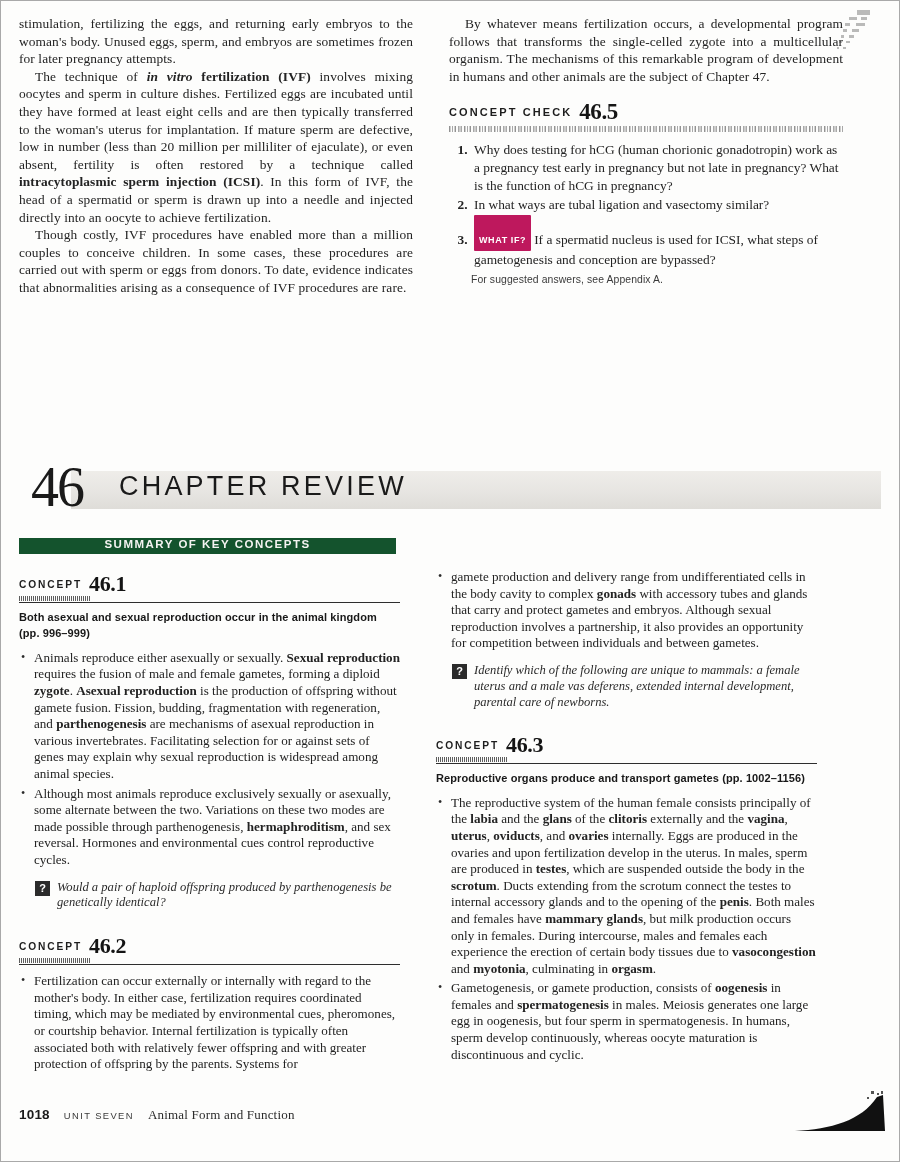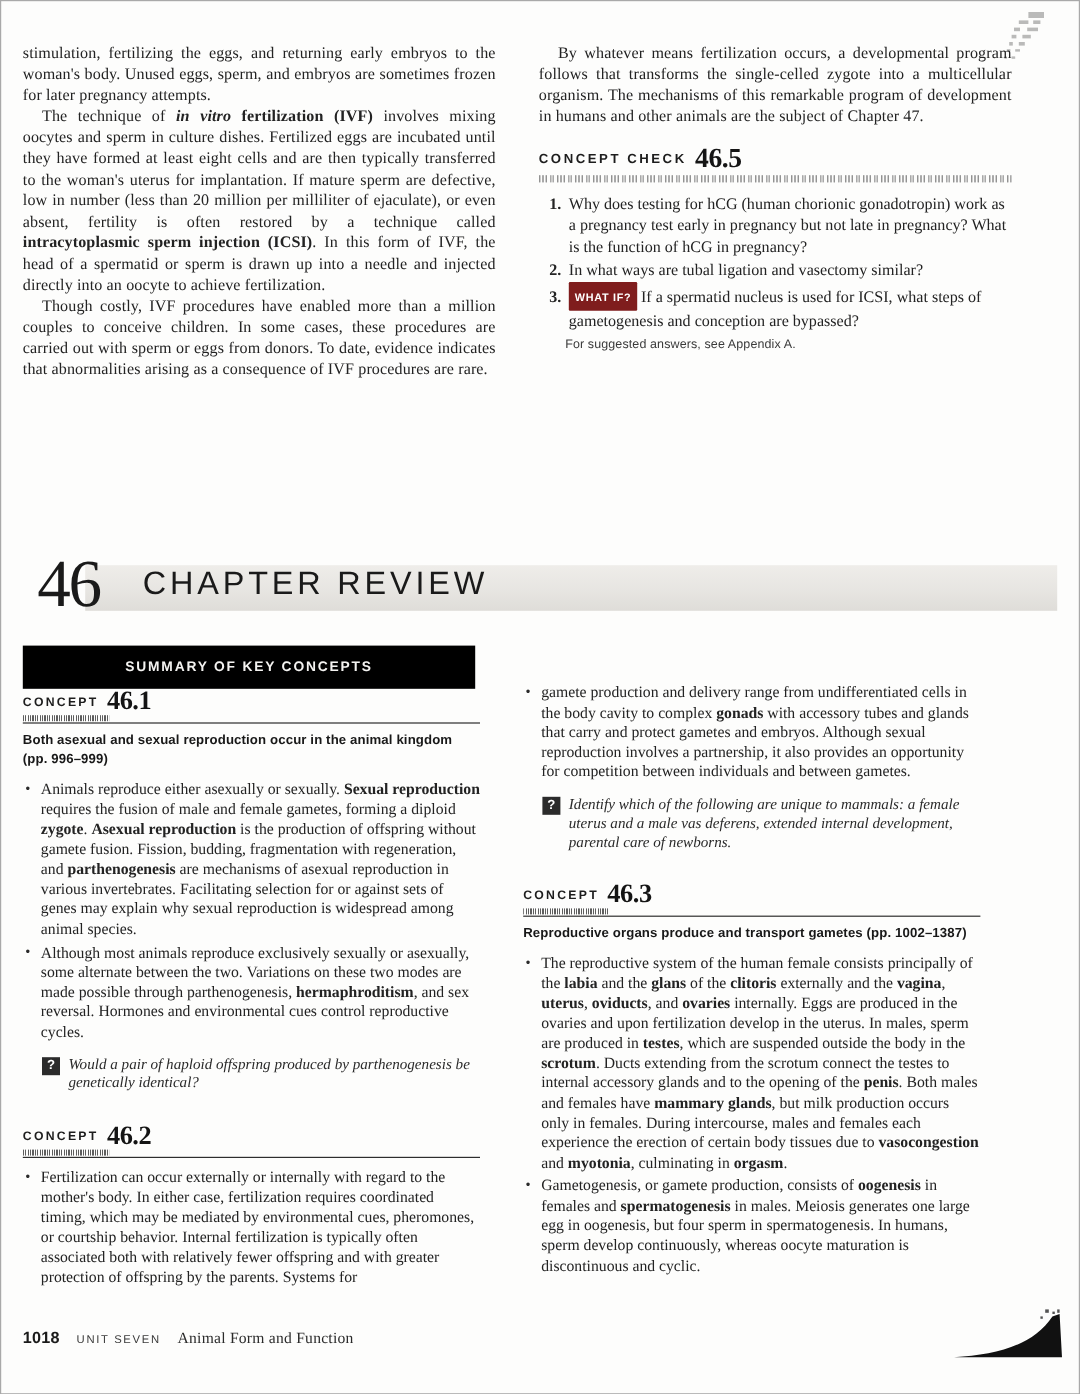--- a/index.html
+++ b/index.html
@@ -31,21 +31,21 @@
   .scan-artifact-br {
     position: absolute;
     bottom: 22px; right: 8px;
     width: 100px; height: 48px;
     pointer-events: none;
   }
 
   
   .top-cols {
     position: absolute;
-    top: 34px;
+    top: 14px;
     left: 18px;
     right: 18px;
     display: flex;
     gap: 36px;
   }
   .col { width: 394px; }
 
   p.body {
     margin: 0 0 0 0;
     font-size: 13.4px;
@@ -102,27 +102,27 @@
     padding-left: 22px;
     font-size: 13.4px;
     line-height: 17.8px;
     color: #232323;
   }
   ol.cc-list li { margin-bottom: 1px; padding-left: 3px; }
   ol.cc-list li::marker { font-weight: bold; }
 
   .whatif-badge {
     display: inline-block;
-    background: #7f1d1d;
+    background: #be185d;
     color: #ffffff;
     font-family: "Liberation Sans", sans-serif;
     font-size: 9px;
     font-weight: bold;
     letter-spacing: .6px;
-    padding: 5px 5px 2px 5px;
+    padding: 17px 5px 2px 5px;
     margin-right: 3px;
     vertical-align: 1px;
     border-radius: 1px;
   }
 
   .cc-footnote {
     margin: 5px 0 0 22px;
     font-family: "Liberation Sans", sans-serif;
     font-size: 10.4px;
     color: #3a3a3a;
@@ -162,24 +162,23 @@
     letter-spacing: 3.2px;
     color: #1a1a1a;
   }
 
   
   .summary-bar {
     position: absolute;
     left: 18px;
     top: 537px;
     width: 377px;
-    height: 36px;
-    background: #000000;
+    height: 16px;
+    background: #14532d;
     display: flex;
-    align-items: center;
     justify-content: center;
     box-shadow: 0 0 0 0 #000;
   }
   .summary-bar span {
     font-family: "Liberation Sans", sans-serif;
     font-size: 11.5px;
     font-weight: bold;
     letter-spacing: 1.5px;
     color: #f4f3f1;
   }
@@ -427,21 +426,21 @@
         <span class="q-icon">?</span>
         <span>Identify which of the following are unique to mammals: a female uterus and a male vas deferens, extended internal development, parental care of newborns.</span>
       </div>
 
       <div class="concept-head spaced">
         <div class="ch-row">
           <span class="ch-label">CONCEPT</span><span class="ch-num">46.3</span>
         </div>
         <div class="ch-underline"></div>
       </div>
-      <div class="concept-title">Reproductive organs produce and transport gametes (pp. 1002–1387)</div>
+      <div class="concept-title">Reproductive organs produce and transport gametes (pp. 1002–1156)</div>
       <ul class="bullets">
         <li>The reproductive system of the human female consists principally of the <b>labia</b> and the <b>glans</b> of the <b>clitoris</b> externally and the <b>vagina</b>, <b>uterus</b>, <b>oviducts</b>, and <b>ovaries</b> internally. Eggs are produced in the ovaries and upon fertilization develop in the uterus. In males, sperm are produced in <b>testes</b>, which are suspended outside the body in the <b>scrotum</b>. Ducts extending from the scrotum connect the testes to internal accessory glands and to the opening of the <b>penis</b>. Both males and females have <b>mammary glands</b>, but milk production occurs only in females. During intercourse, males and females each experience the erection of certain body tissues due to <b>vasocongestion</b> and <b>myotonia</b>, culminating in <b>orgasm</b>.</li>
         <li>Gametogenesis, or gamete production, consists of <b>oogenesis</b> in females and <b>spermatogenesis</b> in males. Meiosis generates one large egg in oogenesis, but four sperm in spermatogenesis. In humans, sperm develop continuously, whereas oocyte maturation is discontinuous and cyclic.</li>
       </ul>
     </div>
   </div>
 
   <div class="footer">
     <span class="f-page">1018</span>
     <span class="f-unit">UNIT SEVEN</span>

